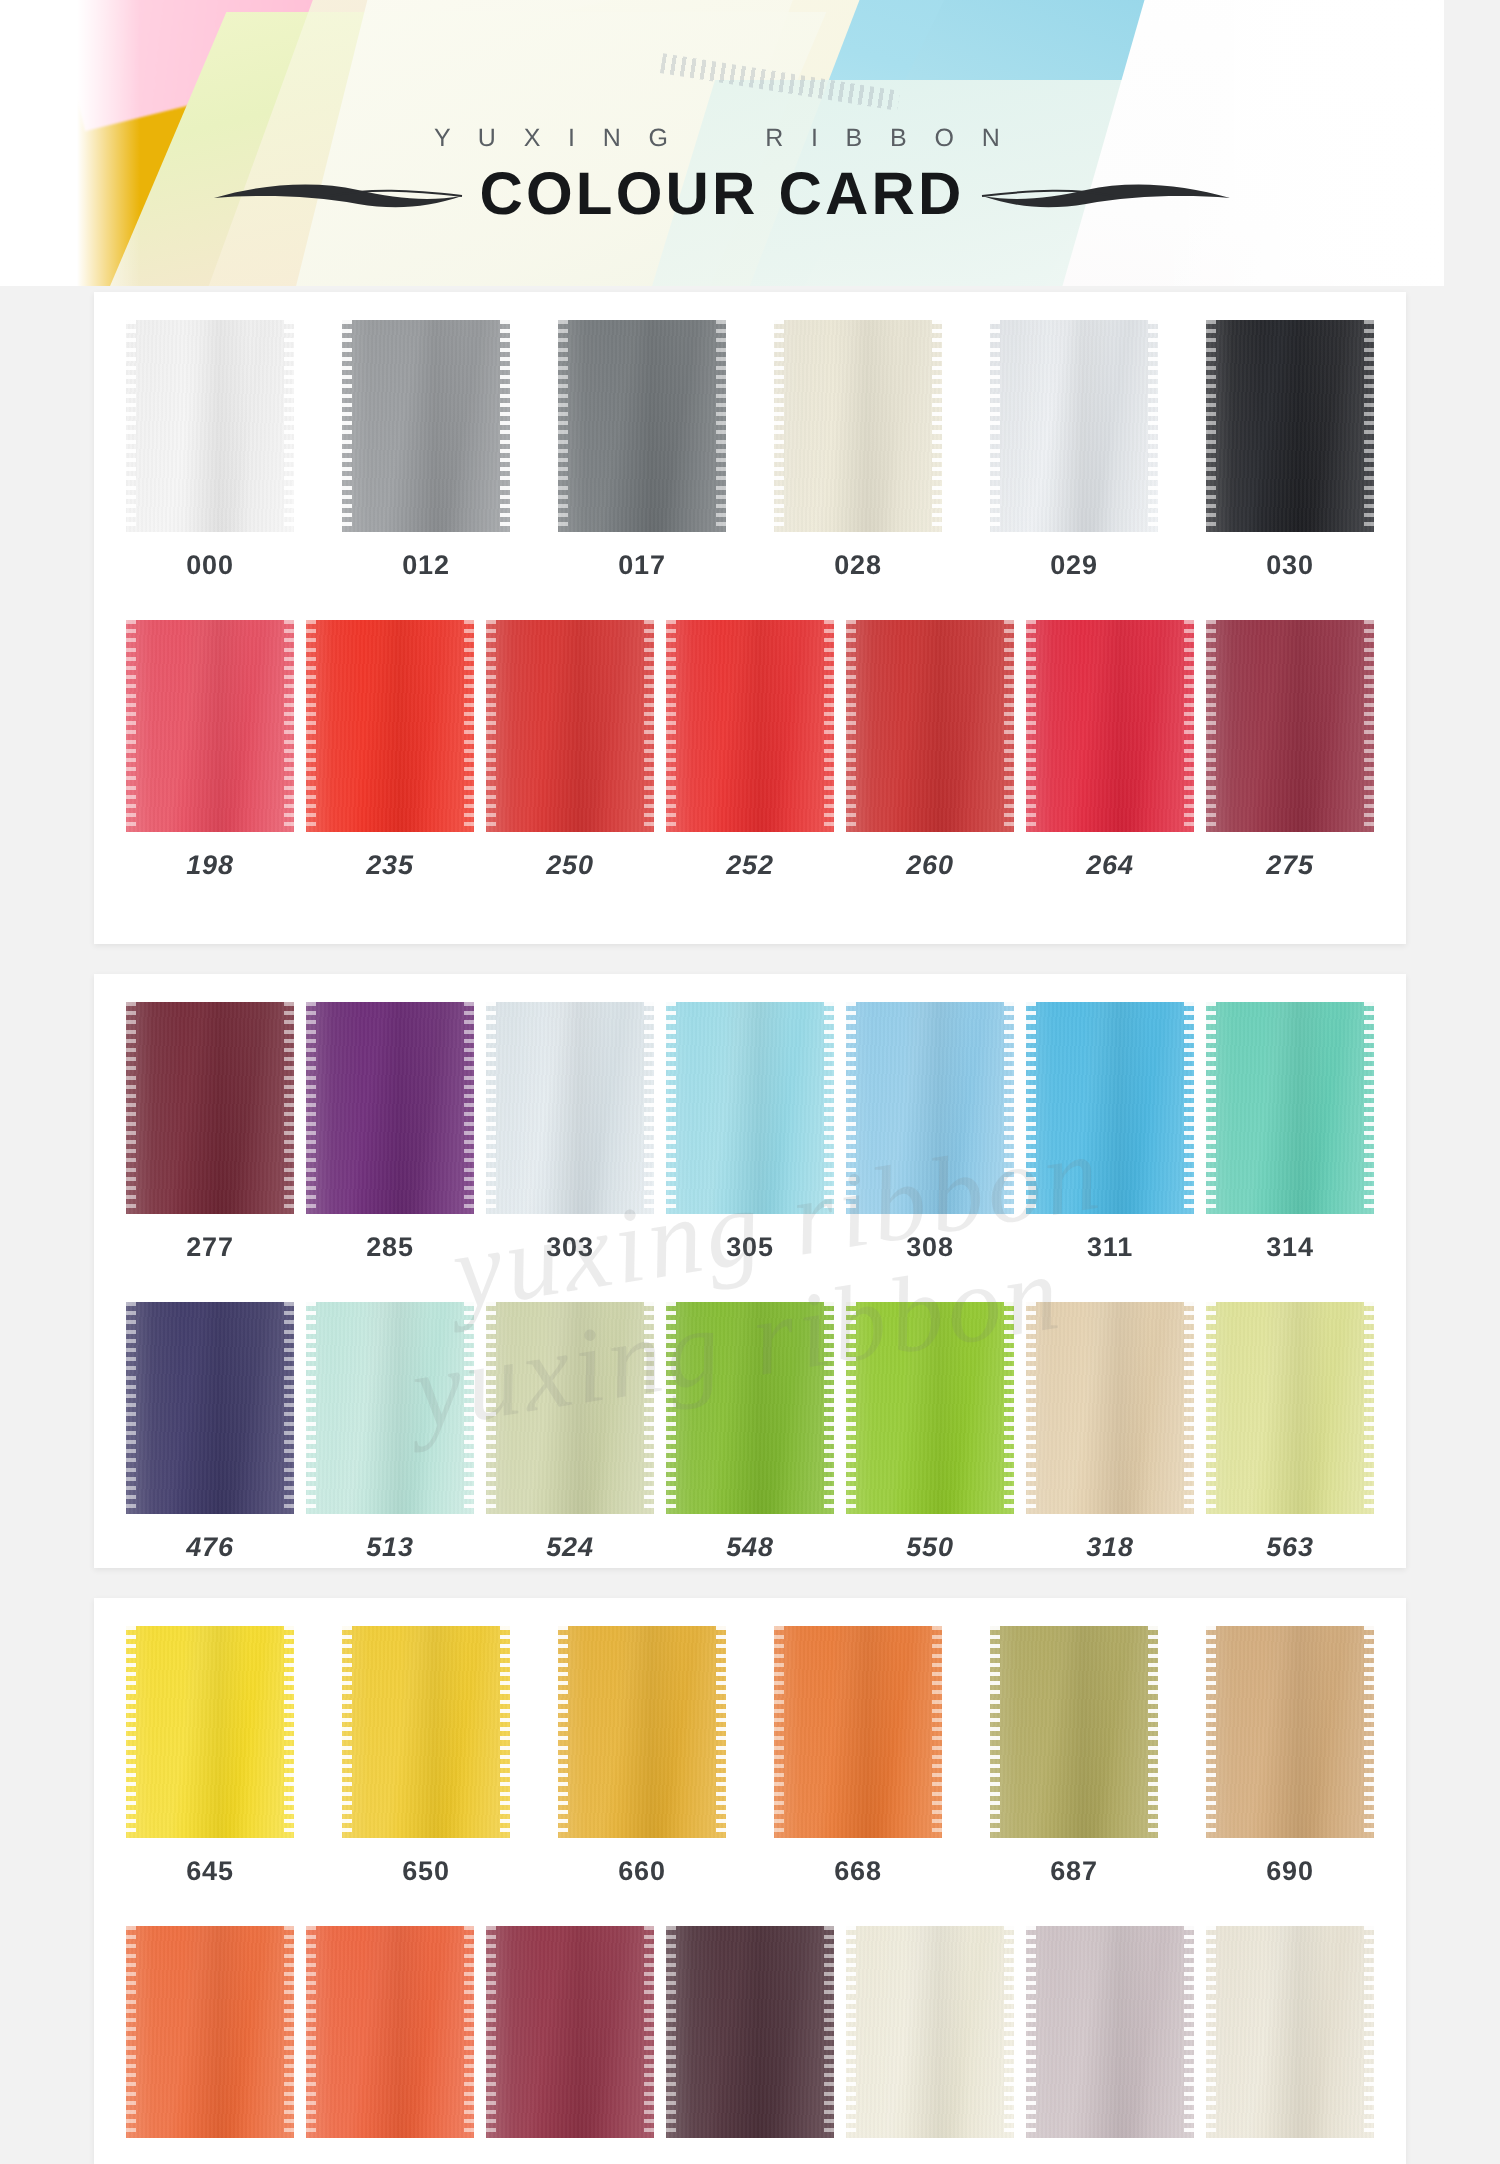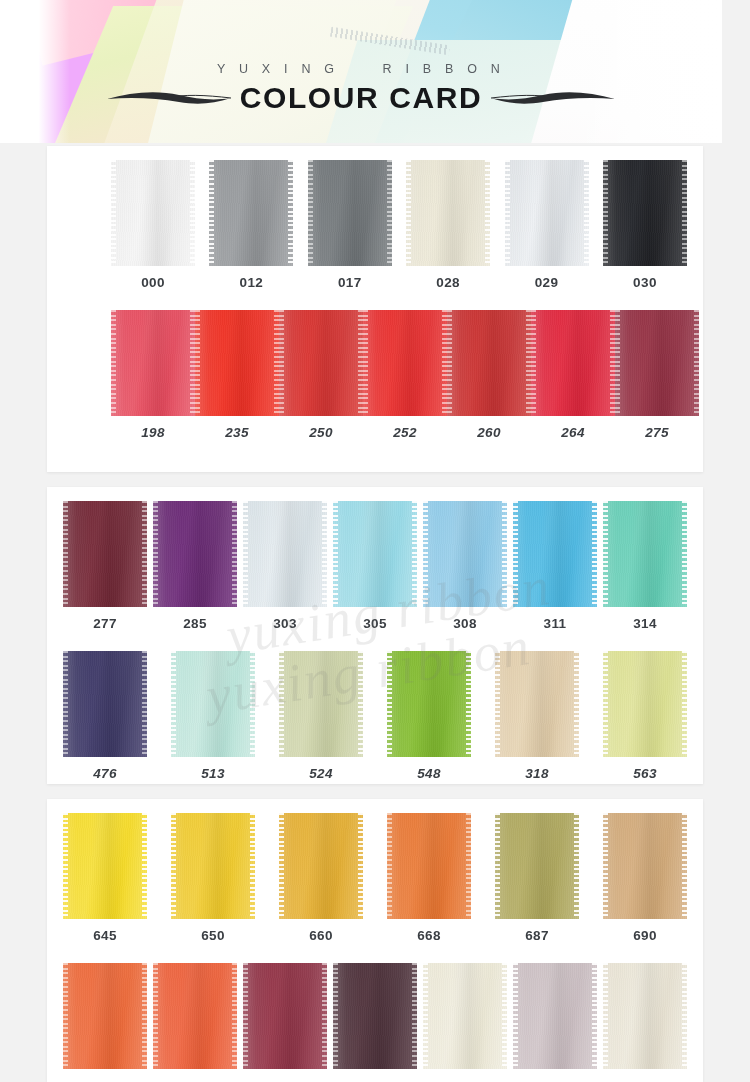--- a/index.html
+++ b/index.html
@@ -14,21 +14,21 @@
     position:relative;
     width:750px; height:1082px;
     background:#f2f2f2;
     overflow:hidden;
   }
 
   
   .header{
     position:absolute; left:0; top:0;
     width:722px; height:143px;
-    background:#f0abfc;
+    background:#eab308;
     overflow:hidden;
     padding-left:48px;
   }
   .hdr-art{ position:absolute; inset:0; overflow:hidden; }
 
   
   .rib{ position:absolute; }
   .rib-pink-top{
     left:30px; top:-36px; width:270px; height:70px;
     background:linear-gradient(110deg,#ffd9e6 0%, #ffc2d8 45%, #ffb3cf 100%);
@@ -110,21 +110,21 @@
     color:#16181a; white-space:pre; line-height:1;
   }
   .flourish{ display:block; }
 
   
   .panel{
     position:absolute; left:47px; width:656px;
     background:#ffffff;
     box-shadow:0 1px 3px rgba(0,0,0,.07);
   }
-  #panel1{ top:146px;  height:326px;padding-left:48px; }
+  #panel1{ top:146px;  height:326px; }
   #panel2{ top:487px;  height:297px; }
   #panel3{ top:799px;  height:283px; }
 
   .row{
     position:relative;
     display:flex; justify-content:space-between;
     padding:0 16px;
   }
   .cell{ width:84px; }
 
@@ -479,20 +479,30 @@
             <div class="face" style="background: linear-gradient(100deg, rgb(122, 180, 42) 0%, rgb(139, 193, 59) 38%, rgb(122, 180, 42) 68%, rgb(139, 193, 59) 100%);"></div>
             <div class="grain"></div>
             <div class="sheen"></div>
             <div class="edge l"></div>
             <div class="edge r"></div>
           </div>
           <div class="code">548</div>
         </div>
         <div class="cell">
           <div class="swatch">
+            <div class="face" style="background: linear-gradient(100deg, rgb(140, 196, 37) 0%, rgb(154, 206, 61) 38%, rgb(140, 196, 37) 68%, rgb(154, 206, 61) 100%);"></div>
+            <div class="grain"></div>
+            <div class="sheen"></div>
+            <div class="edge l"></div>
+            <div class="edge r"></div>
+          </div>
+          <div class="code">550</div>
+        </div>
+        <div class="cell">
+          <div class="swatch">
             <div class="face" style="background: linear-gradient(100deg, rgb(221, 200, 164) 0%, rgb(232, 215, 184) 38%, rgb(221, 200, 164) 68%, rgb(232, 215, 184) 100%);"></div>
             <div class="grain"></div>
             <div class="sheen"></div>
             <div class="edge l"></div>
             <div class="edge r"></div>
           </div>
           <div class="code">318</div>
         </div>
         <div class="cell">
           <div class="swatch">

